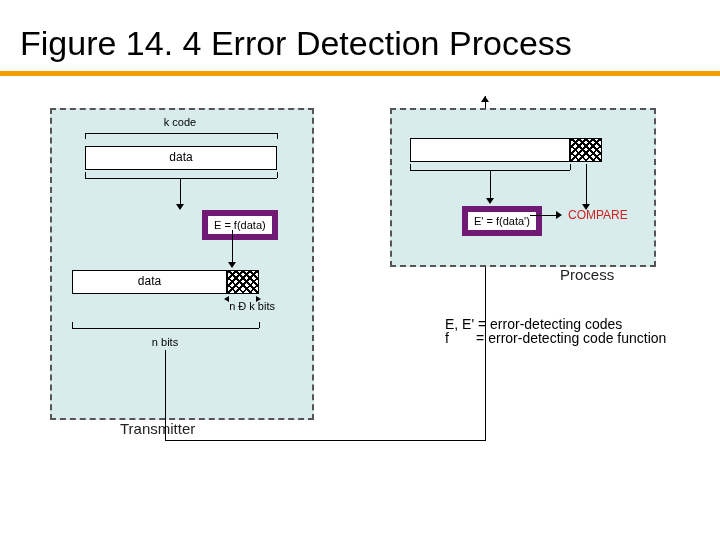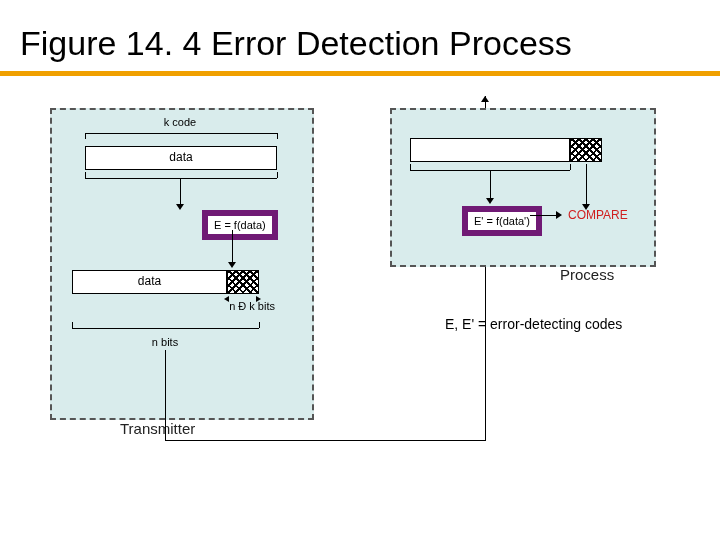--- a/index.html
+++ b/index.html
@@ -183,15 +183,16 @@
     <div class="arrow-head" style="left:582px; top:116px; border-width:6px 4px 0 4px; border-color:#000 transparent transparent transparent;"></div>
 
     <div class="formula" style="left:462px; top:118px;">E' = f(data')</div>
 
     <div class="arrow" style="left:530px; top:127px; width:28px; height:1px;"></div>
     <div class="arrow-head" style="left:556px; top:123px; border-width:4px 0 4px 6px; border-color:transparent transparent transparent #000;"></div>
 
     <div class="compare" style="left:568px; top:120px;">COMPARE</div>
 
     <div class="legend" style="left:445px; top:228px;">E, E' = error-detecting codes</div>
+    <div class="legend" style="left:445px; top:242px;">f       = error-detecting code function</div>
 
   </div>
 </div>
 
 </body></html>

